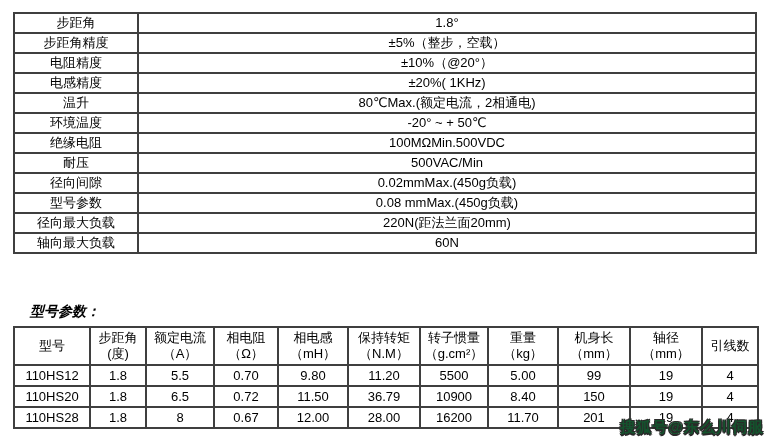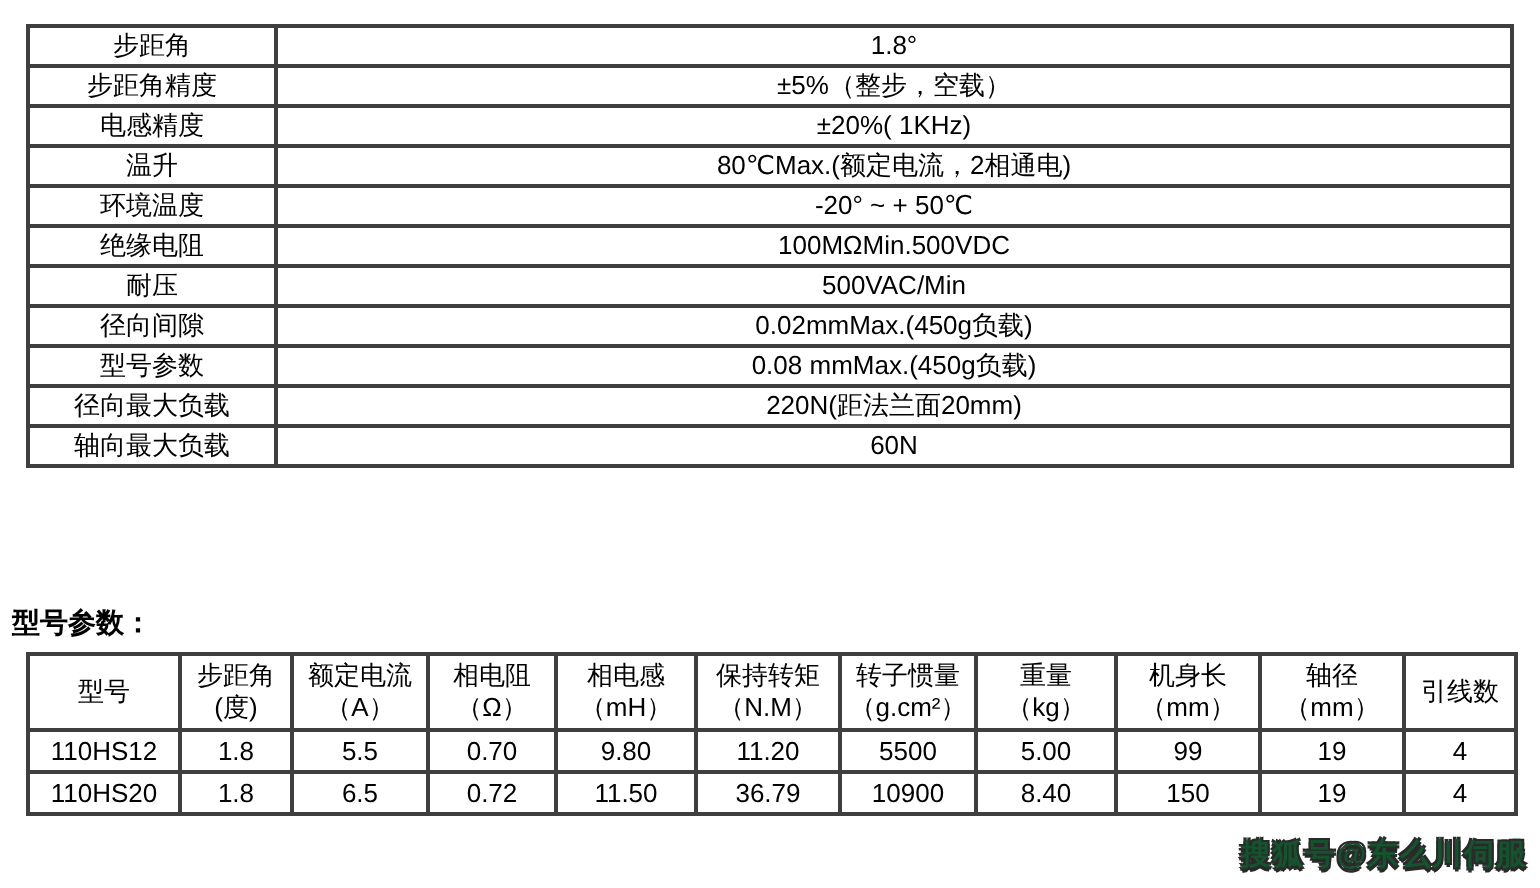--- a/index.html
+++ b/index.html
@@ -7,21 +7,21 @@
   .page{position:relative;width:770px;height:444px;background:#fff;overflow:hidden;}
 
   table{border-collapse:collapse;table-layout:fixed;}
   td,th{border:2px solid #3f3f3f;text-align:center;vertical-align:middle;
         font-size:13px;font-weight:normal;padding:0;line-height:1.2;
         overflow:hidden;white-space:nowrap;}
 
   #spec-table{position:absolute;left:13px;top:12px;width:744px;}
   #spec-table td{height:18px;}
 
-  .section-label{position:absolute;left:6px;top:303px;font-size:14px;font-weight:bold;}
+  .section-label{position:absolute;left:30px;top:303px;font-size:14px;font-weight:bold;font-style:italic;}
 
   #model-table{position:absolute;left:13px;top:326px;width:668px;}
   #model-table thead td{height:36px;}
   #model-table tbody td{height:19px;}
   .hdr-line{display:block;line-height:16px;}
 
   .watermark{position:absolute;right:6px;top:418px;font-size:15px;font-weight:bold;
              letter-spacing:1px;color:#14532d;
              text-shadow:-1px -1px 0 #2a2a2a,1px -1px 0 #2a2a2a,
                          -1px 1px 0 #2a2a2a,1px 1px 0 #2a2a2a,
@@ -38,20 +38,24 @@
         <col>
       </colgroup>
     <tbody>
         <tr>
           <td>步距角</td>
           <td>1.8°</td>
         </tr>
         <tr>
           <td>步距角精度</td>
           <td>±5%（整步，空载）</td>
+        </tr>
+        <tr>
+          <td>电阻精度</td>
+          <td>±10%（@20°）</td>
         </tr>
         <tr>
           <td>电感精度</td>
           <td>±20%( 1KHz)</td>
         </tr>
         <tr>
           <td>温升</td>
           <td>80℃Max.(额定电流，2相通电)</td>
         </tr>
         <tr>
@@ -167,17 +171,30 @@
           <td>6.5</td>
           <td>0.72</td>
           <td>11.50</td>
           <td>36.79</td>
           <td>10900</td>
           <td>8.40</td>
           <td>150</td>
           <td>19</td>
           <td>4</td>
         </tr>
+        <tr>
+          <td>110HS28</td>
+          <td>1.8</td>
+          <td>8</td>
+          <td>0.67</td>
+          <td>12.00</td>
+          <td>28.00</td>
+          <td>16200</td>
+          <td>11.70</td>
+          <td>201</td>
+          <td>19</td>
+          <td>4</td>
+        </tr>
       </tbody>
   </table>
 
   <div class="watermark">搜狐号@东么川伺服</div>
 </div>
 
 </body></html>

